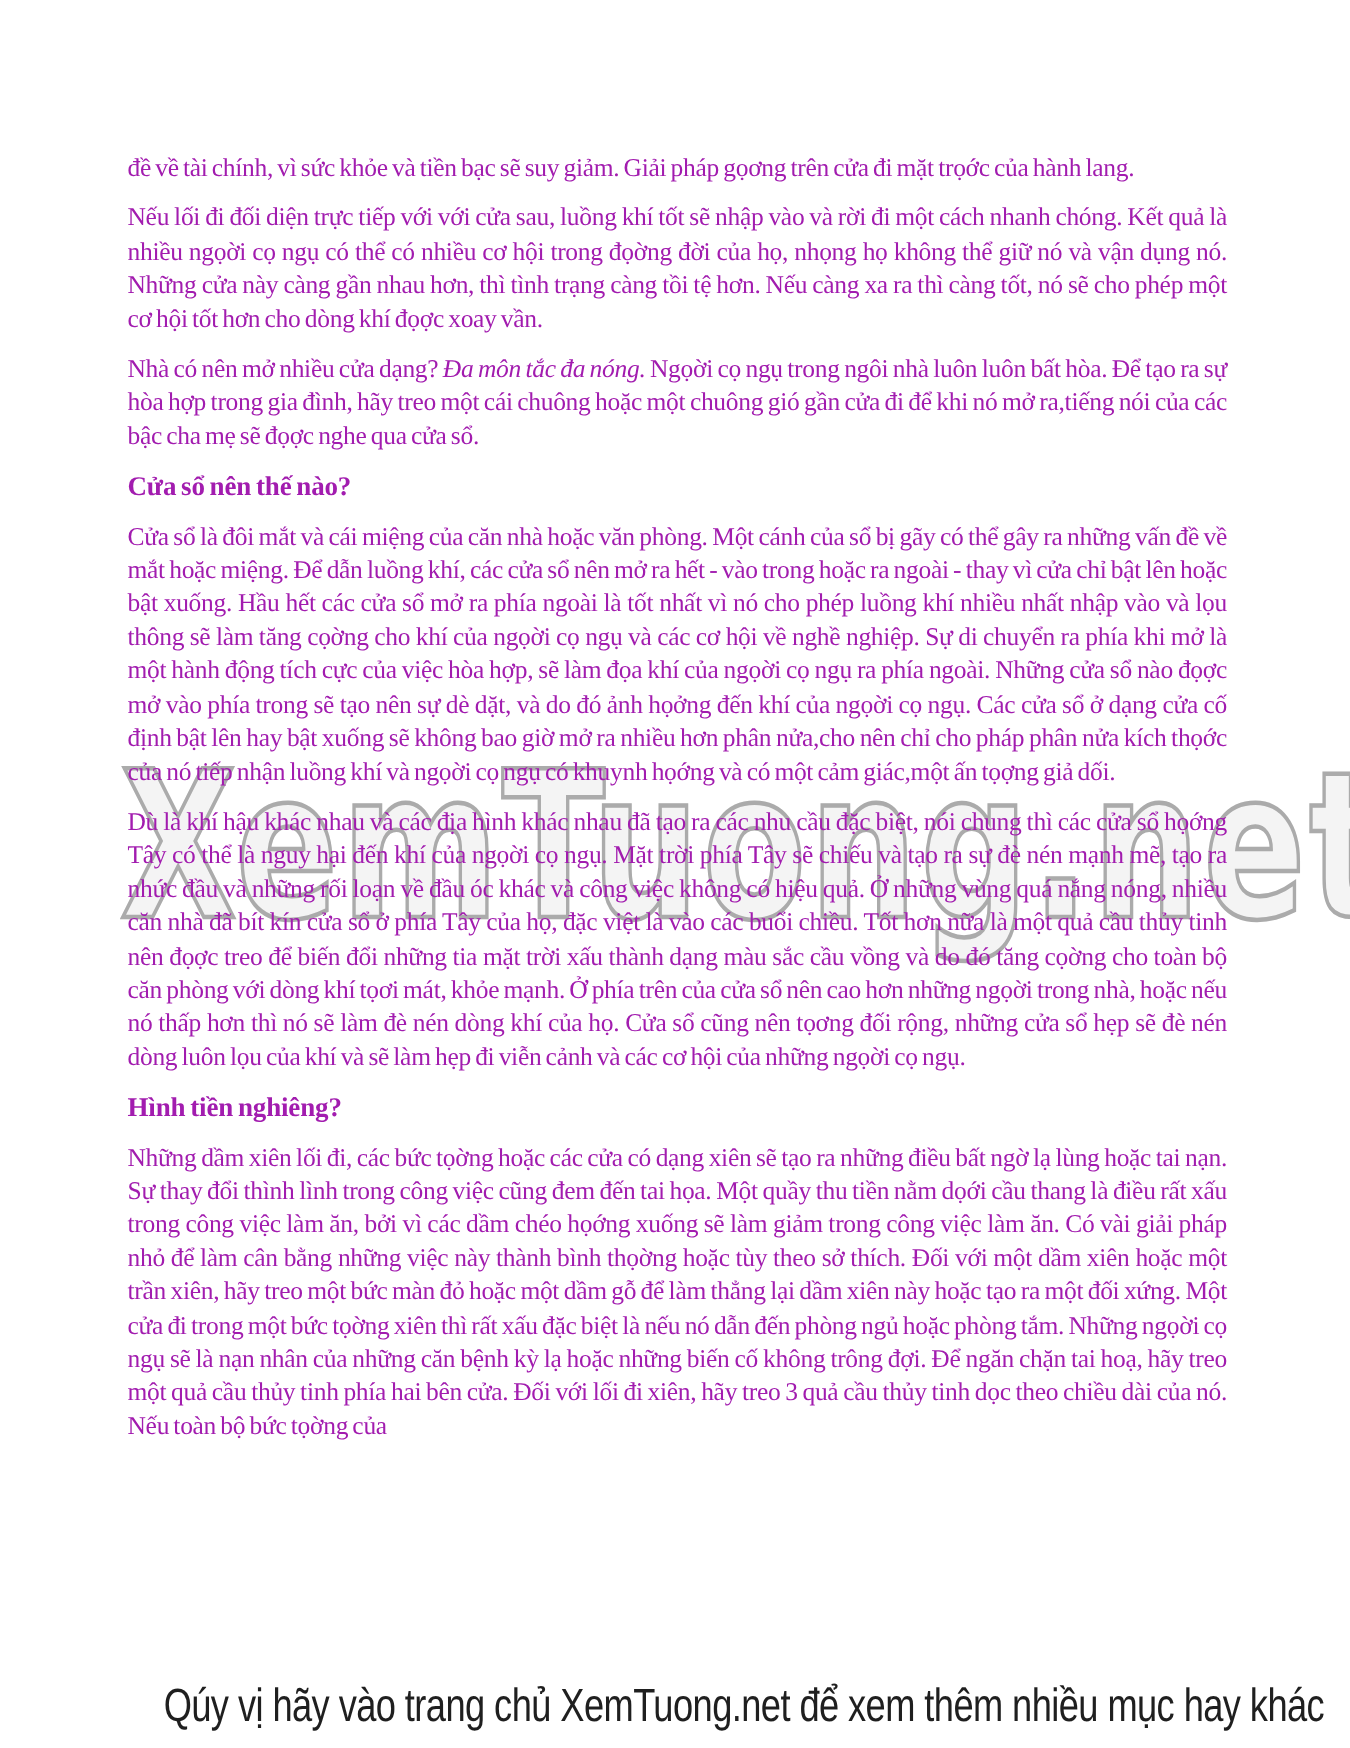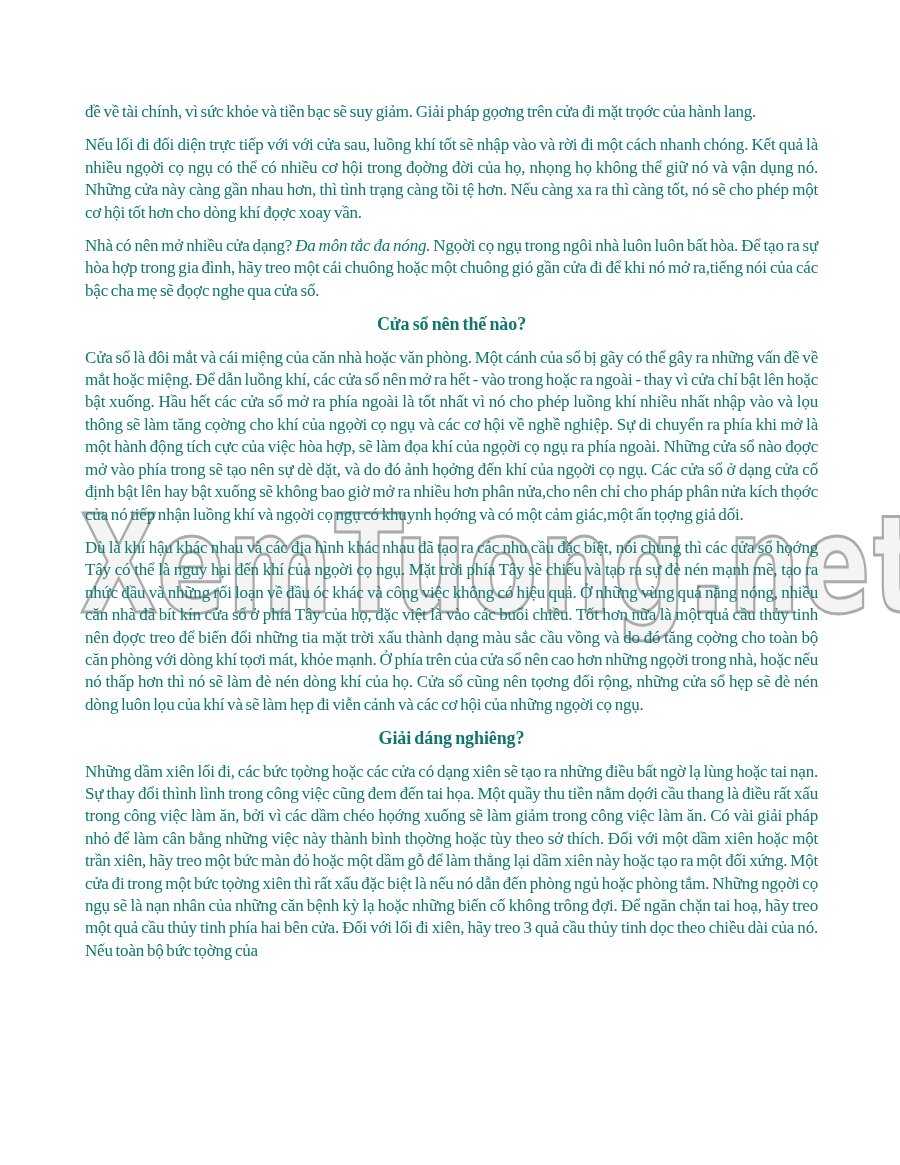--- a/index.html
+++ b/index.html
@@ -39,21 +39,21 @@
     word-spacing: -1.2px;
     text-align: justify;
   }
   .document-body p { margin: 0 0 11px 0; }
   .document-body h2 {
     margin: 0 0 11px 0;
     font-size: 18px;
     line-height: 22.4px;
     font-weight: bold;
     letter-spacing: -0.1px;
-    text-align: center;
+    text-align: left;
   }
   .italic { font-style: italic; }
   .footer {
     position: absolute;
     left: 0; top: 1117px;
     width: 100%;
     text-align: center;
     z-index: 2;
   }
   .footer-inner {
@@ -69,25 +69,30 @@
   }
   .footer-link { color: #1f1f1f; text-decoration: none; }
 </style>
 </head>
 <body style="background: rgb(255, 255, 255);">
 
 <div class="page">
 
   <div class="watermark" style="color: rgb(244, 244, 244); -webkit-text-stroke: 3px rgb(171, 171, 171);">XemTuong.net</div>
 
-  <main class="document-body" style="color: #0f766e;">
+  <main class="document-body" style="color: #a21caf;">
       <p><span>đề về tài chính, vì sức khỏe và tiền bạc sẽ suy giảm. Giải pháp gọơng trên cửa đi mặt trọớc của hành lang.</span></p>
       <p><span>Nếu lối đi đối diện trực tiếp với với cửa sau, luồng khí tốt sẽ nhập vào và rời đi một cách nhanh chóng. Kết quả là nhiều ngọời cọ ngụ có thể có nhiều cơ hội trong đọờng đời của họ, nhọng họ không thể giữ nó và vận dụng nó. Những cửa này càng gần nhau hơn, thì tình trạng càng tồi tệ hơn. Nếu càng xa ra thì càng tốt, nó sẽ cho phép một cơ hội tốt hơn cho dòng khí đọợc xoay vần.</span></p>
       <p><span>Nhà có nên mở nhiều cửa dạng? </span><span class="italic">Đa môn tắc đa nóng.</span><span> Ngọời cọ ngụ trong ngôi nhà luôn luôn bất hòa. Để tạo ra sự hòa hợp trong gia đình, hãy treo một cái chuông hoặc một chuông gió gần cửa đi để khi nó mở ra,tiếng nói của các bậc cha mẹ sẽ đọợc nghe qua cửa sổ.</span></p>
       <h2><span>Cửa sổ nên thế nào?</span></h2>
       <p><span>Cửa sổ là đôi mắt và cái miệng của căn nhà hoặc văn phòng. Một cánh của sổ bị gãy có thể gây ra những vấn đề về mắt hoặc miệng. Để dẫn luồng khí, các cửa sổ nên mở ra hết - vào trong hoặc ra ngoài - thay vì cửa chỉ bật lên hoặc bật xuống. Hầu hết các cửa sổ mở ra phía ngoài là tốt nhất vì nó cho phép luồng khí nhiều nhất nhập vào và lọu thông sẽ làm tăng cọờng cho khí của ngọời cọ ngụ và các cơ hội về nghề nghiệp. Sự di chuyển ra phía khi mở là một hành động tích cực của việc hòa hợp, sẽ làm đọa khí của ngọời cọ ngụ ra phía ngoài. Những cửa sổ nào đọợc mở vào phía trong sẽ tạo nên sự dè dặt, và do đó ảnh họởng đến khí của ngọời cọ ngụ. Các cửa sổ ở dạng cửa cố định bật lên hay bật xuống sẽ không bao giờ mở ra nhiều hơn phân nửa,cho nên chỉ cho pháp phân nửa kích thọớc của nó tiếp nhận luồng khí và ngọời cọ ngụ có khuynh họớng và có một cảm giác,một ấn tọợng giả dối.</span></p>
       <p><span>Dù là khí hậu khác nhau và các địa hình khác nhau đã tạo ra các nhu cầu đặc biệt, nói chung thì các cửa sổ họớng Tây có thể là nguy hại đến khí của ngọời cọ ngụ. Mặt trời phía Tây sẽ chiếu và tạo ra sự đè nén mạnh mẽ, tạo ra nhức đầu và những rối loạn về đầu óc khác và công việc không có hiệu quả. Ở những vùng quá nắng nóng, nhiều căn nhà đã bít kín cửa sổ ở phía Tây của họ, đặc việt là vào các buổi chiều. Tốt hơn nữa là một quả cầu thủy tinh nên đọợc treo để biến đổi những tia mặt trời xấu thành dạng màu sắc cầu vồng và do đó tăng cọờng cho toàn bộ căn phòng với dòng khí tọơi mát, khỏe mạnh. Ở phía trên của cửa sổ nên cao hơn những ngọời trong nhà, hoặc nếu nó thấp hơn thì nó sẽ làm đè nén dòng khí của họ. Cửa sổ cũng nên tọơng đối rộng, những cửa sổ hẹp sẽ đè nén dòng luôn lọu của khí và sẽ làm hẹp đi viễn cảnh và các cơ hội của những ngọời cọ ngụ.</span></p>
-      <h2><span>Giải dáng nghiêng?</span></h2>
+      <h2><span>Hình tiền nghiêng?</span></h2>
       <p><span>Những dầm xiên lối đi, các bức tọờng hoặc các cửa có dạng xiên sẽ tạo ra những điều bất ngờ lạ lùng hoặc tai nạn. Sự thay đổi thình lình trong công việc cũng đem đến tai họa. Một quầy thu tiền nằm dọới cầu thang là điều rất xấu trong công việc làm ăn, bởi vì các dầm chéo họớng xuống sẽ làm giảm trong công việc làm ăn. Có vài giải pháp nhỏ để làm cân bằng những việc này thành bình thọờng hoặc tùy theo sở thích. Đối với một dầm xiên hoặc một trần xiên, hãy treo một bức màn đỏ hoặc một dầm gỗ để làm thẳng lại dầm xiên này hoặc tạo ra một đối xứng. Một cửa đi trong một bức tọờng xiên thì rất xấu đặc biệt là nếu nó dẫn đến phòng ngủ hoặc phòng tắm. Những ngọời cọ ngụ sẽ là nạn nhân của những căn bệnh kỳ lạ hoặc những biến cố không trông đợi. Để ngăn chặn tai hoạ, hãy treo một quả cầu thủy tinh phía hai bên cửa. Đối với lối đi xiên, hãy treo 3 quả cầu thủy tinh dọc theo chiều dài của nó. Nếu toàn bộ bức tọờng của</span></p>
     </main>
 
+  <div class="footer">
+    <div class="footer-inner">
+      <span>Qúy vị hãy vào trang chủ </span><span class="footer-link">XemTuong.net</span><span> để xem thêm nhiều mục hay khác</span>
+    </div>
+  </div>
 
 </div>
 
 </body></html>

